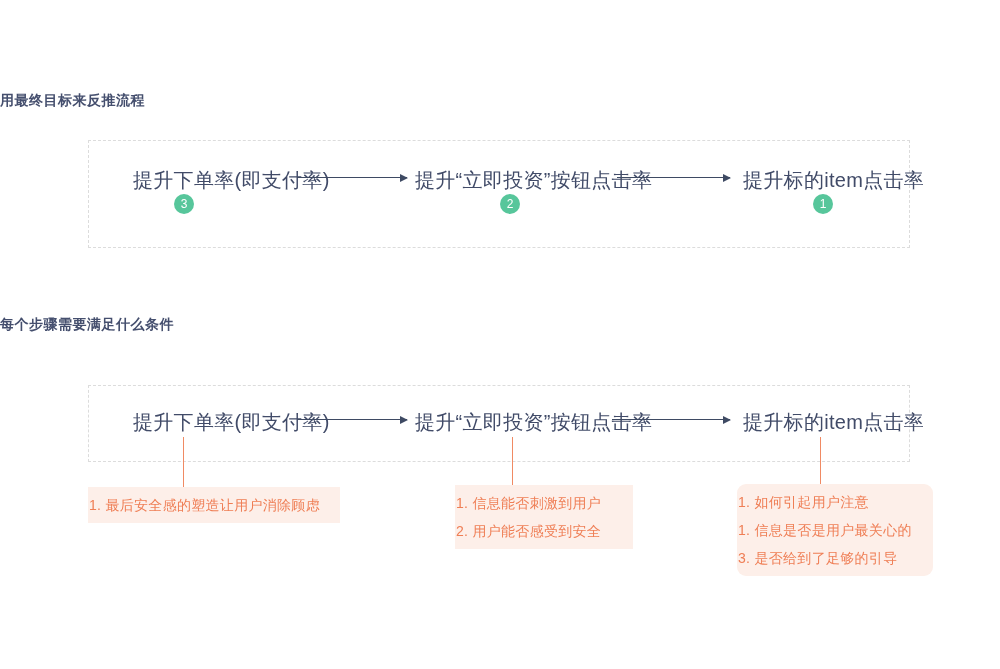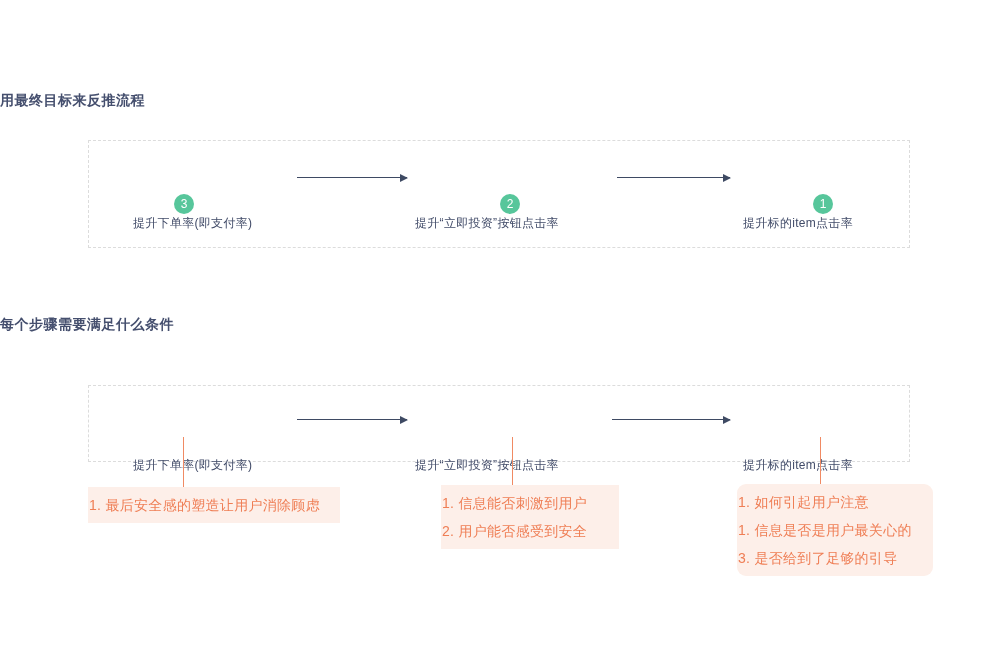--- a/index.html
+++ b/index.html
@@ -28,25 +28,24 @@
   .dashed-box {
     position: absolute;
     left: 88px;
     width: 822px;
     border: 1px dashed #dcdcdc;
     box-sizing: border-box;
     background: #ffffff;
   }
   .step-label {
     position: absolute;
-    font-size: 12px;
+    font-size: 20px;
     color: #414b68;
     white-space: nowrap;
     letter-spacing: 0.3px;
-    margin-top: 48px;
   }
   .arrow {
     position: absolute;
     height: 0;
     border-top: 1px solid #3e4a63;
   }
   .arrow .arrow-head {
     position: absolute;
     right: -1px;
     top: -4.5px;
@@ -134,21 +133,21 @@
   <div class="step-label" style="left: 743px; top: 409px;">提升标的item点击率</div>
 
   <div class="connector" style="left: 183px; top: 437px; height: 50px;"></div>
   <div class="connector" style="left: 512px; top: 437px; height: 48px;"></div>
   <div class="connector" style="left: 820px; top: 437px; height: 47px;"></div>
 
   <div class="note-box" style="left: 88px; top: 487px; width: 252px;">
     <div class="note-line">1. 最后安全感的塑造让用户消除顾虑</div>
   </div>
 
-  <div class="note-box" style="left: 441px; top: 485px; width: 178px;">
+  <div class="note-box" style="left: 455px; top: 485px; width: 178px;">
     <div class="note-line">1. 信息能否刺激到用户</div>
     <div class="note-line">2. 用户能否感受到安全</div>
   </div>
 
   <div class="note-box" style="left: 737px; top: 484px; width: 196px; border-radius: 9px;">
     <div class="note-line">1. 如何引起用户注意</div>
     <div class="note-line">1. 信息是否是用户最关心的</div>
     <div class="note-line">3. 是否给到了足够的引导</div>
   </div>
 

